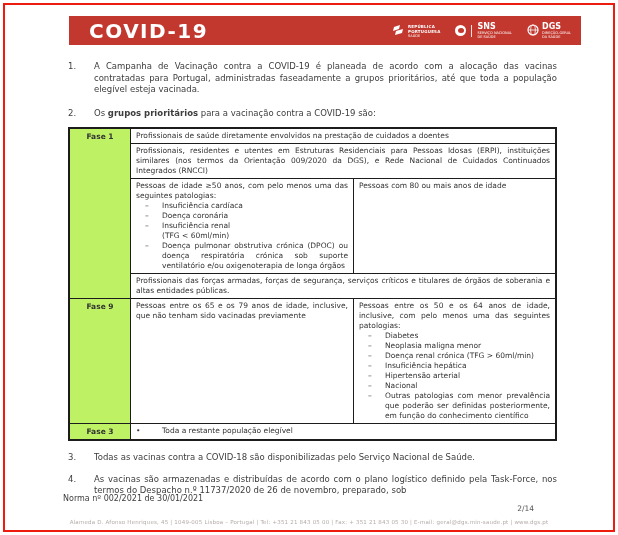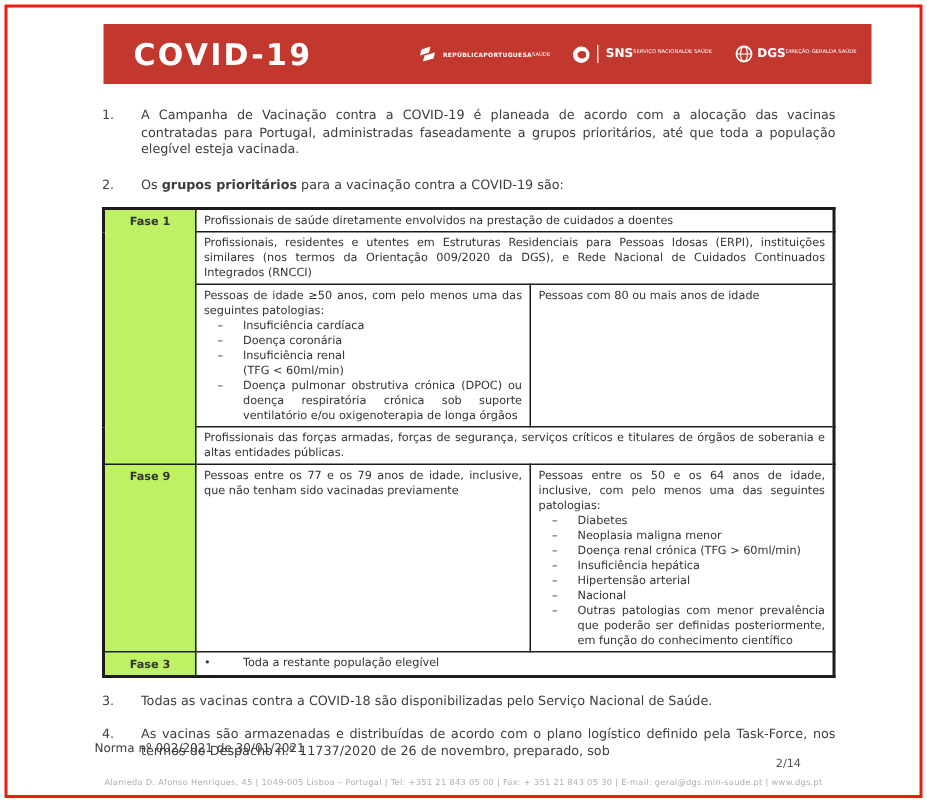--- a/index.html
+++ b/index.html
@@ -7,32 +7,32 @@
     width:618px; height:535px; position:relative; background:#ffffff;
     font-family:"DejaVu Sans","Liberation Sans",sans-serif;
   }
   .frame {
     position:absolute; inset:3px; border:2px solid #ee1c0e;
     background:#fff; overflow:hidden; box-sizing:border-box;
   }
 
   
   .banner {
-    margin:11px 0 0 64px; width:512px; height:40px; background:#c2382f;
+    margin:11px 0 0 64px; width:512px; height:29px; background:#c2382f;
     display:flex; align-items:center; justify-content:space-between;
     padding:0 10px 0 20px; box-sizing:border-box;gap:36px;
   }
   .banner-title { color:#fff; font-weight:bold; font-size:20px; letter-spacing:1.5px; }
   .logos { display:flex; align-items:center; gap:15px; }
   .logo { display:flex; align-items:center; gap:3px; color:#fff; }
   .logo .sep { width:1px; height:12px; background:rgba(255,255,255,.85); margin:0 2px; }
   .logo-small-text { font-size:4px; line-height:5px; font-weight:bold; letter-spacing:.2px; }
   .logo-abbr { font-size:8px; font-weight:bold; line-height:8px; }
   .logo-sub { font-size:3.5px; line-height:4px; }
-  .logo-col { display:flex; }
+  .logo-col { display:flex; flex-direction:column; }
   .sns-circle {
     width:11px; height:11px; border-radius:50%; background:#fff; position:relative;
   }
   .sns-circle::after {
     content:""; position:absolute; left:3px; top:3px; width:5px; height:5px;
     border-radius:50%; background:#c2382f; border-right:1.5px solid #c2382f;
   }
 
   
   .content { margin-left:63px; width:489px; color:#3d3d3d; box-sizing:border-box; }
@@ -168,21 +168,21 @@
             </ul>
           </td>
           <td>Pessoas com 80 ou mais anos de idade</td>
         </tr>
         <tr>
           <td colspan="2">Profissionais das forças armadas, forças de segurança, serviços críticos e titulares de órgãos de soberania e altas entidades públicas.</td>
         </tr>
 
         <tr>
           <td class="fase">Fase 9</td>
-          <td class="colL">Pessoas entre os 77 e os 79 anos de idade, inclusive, que não tenham sido vacinadas previamente</td>
+          <td class="colL">Pessoas entre os 65 e os 79 anos de idade, inclusive, que não tenham sido vacinadas previamente</td>
           <td>
             <div>Pessoas entre os 50 e os 64 anos de idade, inclusive, com pelo menos uma das seguintes patologias:</div>
             <ul class="dash">
               <li>
                   <span>–</span>
                   <span class="txt">Diabetes</span>
                 </li>
               <li>
                   <span>–</span>
                   <span class="txt">Neoplasia maligna menor</span>

